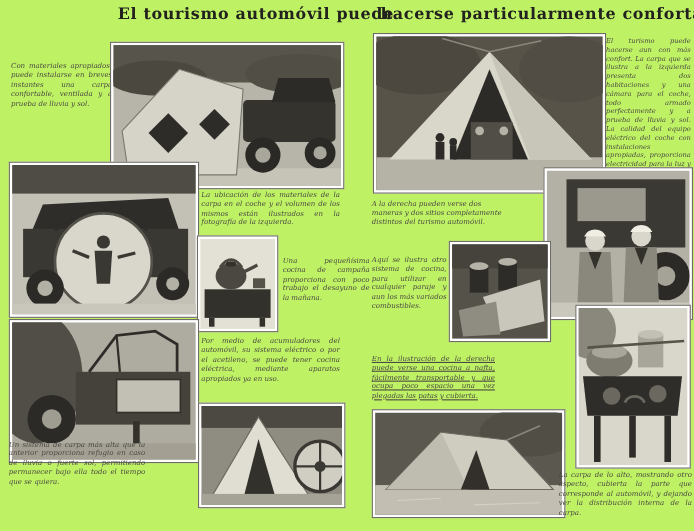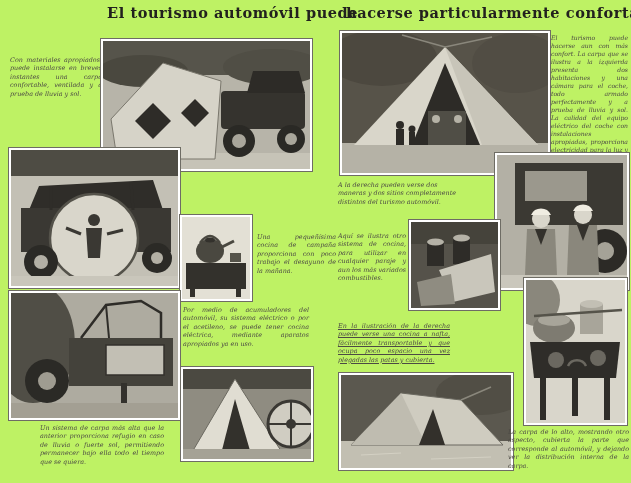--- a/index.html
+++ b/index.html
@@ -66,20 +66,21 @@
       <line x1="70" y1="84" x2="55" y2="78" stroke="#3a3833" stroke-width="3"></line>
       <line x1="96" y1="84" x2="112" y2="80" stroke="#3a3833" stroke-width="3"></line>
       <circle cx="30" cy="112" r="17" fill="#2b2a26"></circle>
         <circle cx="30" cy="112" r="7" fill="#b3b0a5"></circle>
       <circle cx="146" cy="108" r="15" fill="#2b2a26"></circle>
         <circle cx="146" cy="108" r="6" fill="#b3b0a5"></circle>
       <rect y="126" width="167" height="10" fill="#c9c6bb"></rect>
     </svg>
   </figure>
 
+  <div class="cap" style="left:183px; top:173px; width:126px;">La ubicación de los materiales de la carpa en el coche y el volumen de los mismos están ilustrados en la fotografía de la izquierda.</div>
 
   <figure class="photo" style="left:179px; top:214px; width:74px; height:88px;" title="Pava y utensilios de la cocina de campaña">
     <svg viewBox="0 0 68 82" preserveAspectRatio="none">
       <rect width="68" height="82" fill="#e3e0d5"></rect>
       <rect x="4" y="46" width="60" height="26" fill="#33312c"></rect>
       <rect x="8" y="72" width="5" height="8" fill="#33312c"></rect>
       <rect x="54" y="72" width="5" height="8" fill="#33312c"></rect>
       <ellipse cx="28" cy="34" rx="14" ry="12" fill="#4a4840"></ellipse>
       <path d="M18 26 Q28 12 38 26" fill="none" stroke="#4a4840" stroke-width="2.5"></path>
       <line x1="40" y1="30" x2="52" y2="24" stroke="#4a4840" stroke-width="3"></line>
@@ -114,21 +115,21 @@
       <polygon points="8,85 52,10 100,85" fill="#e0ddd2" stroke="#6b6960" stroke-width="1"></polygon>
       <polygon points="38,85 52,30 68,85" fill="#33312c"></polygon>
       <circle cx="108" cy="55" r="23" fill="#d0cdc2" stroke="#3a3833" stroke-width="3"></circle>
       <line x1="108" y1="33" x2="108" y2="77" stroke="#3a3833" stroke-width="2"></line>
       <line x1="86" y1="55" x2="130" y2="55" stroke="#3a3833" stroke-width="2"></line>
       <circle cx="108" cy="55" r="5" fill="#3a3833"></circle>
       <rect y="80" width="128" height="10" fill="#a5a296"></rect>
     </svg>
   </figure>
 
-  <div class="cap" style="left:8px; top:424px; width:124px;margin-left:32px;">Un sistema de carpa más alta que la anterior proporciona refugio en caso de lluvia o fuerte sol, permitiendo permanecer bajo ella todo el tiempo que se quiera.</div>
+  <div class="cap" style="left:8px; top:400px; width:124px;">Un sistema de carpa más alta que la anterior proporciona refugio en caso de lluvia o fuerte sol, permitiendo permanecer bajo ella todo el tiempo que se quiera.</div>
 
   <figure class="photo" style="left:339px; top:30px; width:212px; height:146px;" title="Gran carpa de dos habitaciones con el automóvil guardado adentro">
     <svg viewBox="0 0 206 140" preserveAspectRatio="none">
       <rect width="206" height="140" fill="#575349"></rect>
       <ellipse cx="40" cy="25" rx="55" ry="28" fill="#4c483f"></ellipse>
       <ellipse cx="175" cy="30" rx="45" ry="30" fill="#514d44"></ellipse>
       <rect y="110" width="206" height="30" fill="#b5b2a6"></rect>
       <polygon points="12,112 103,14 196,112" fill="#d9d6ca"></polygon>
       <polygon points="103,14 140,112 196,112" fill="#c8c5b9"></polygon>
       <line x1="103" y1="14" x2="60" y2="2" stroke="#8a877c" stroke-width="1.5"></line>

